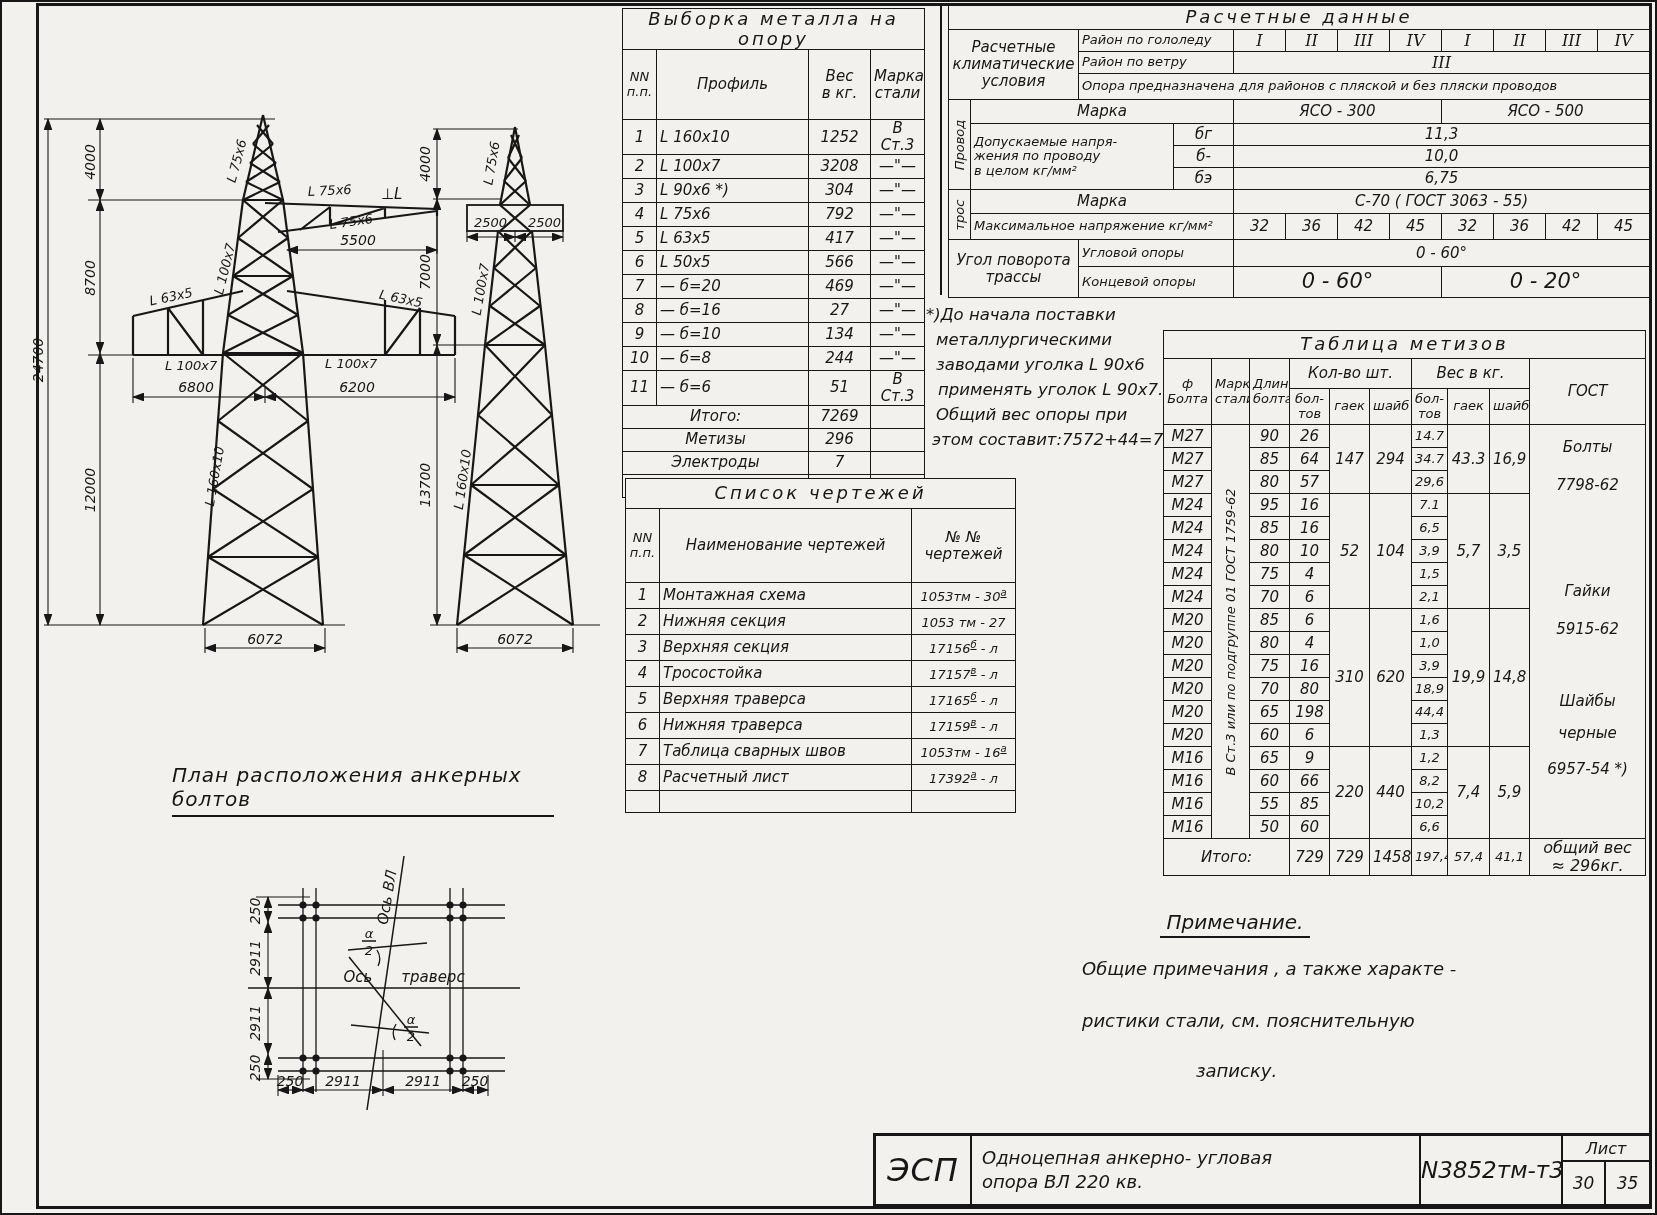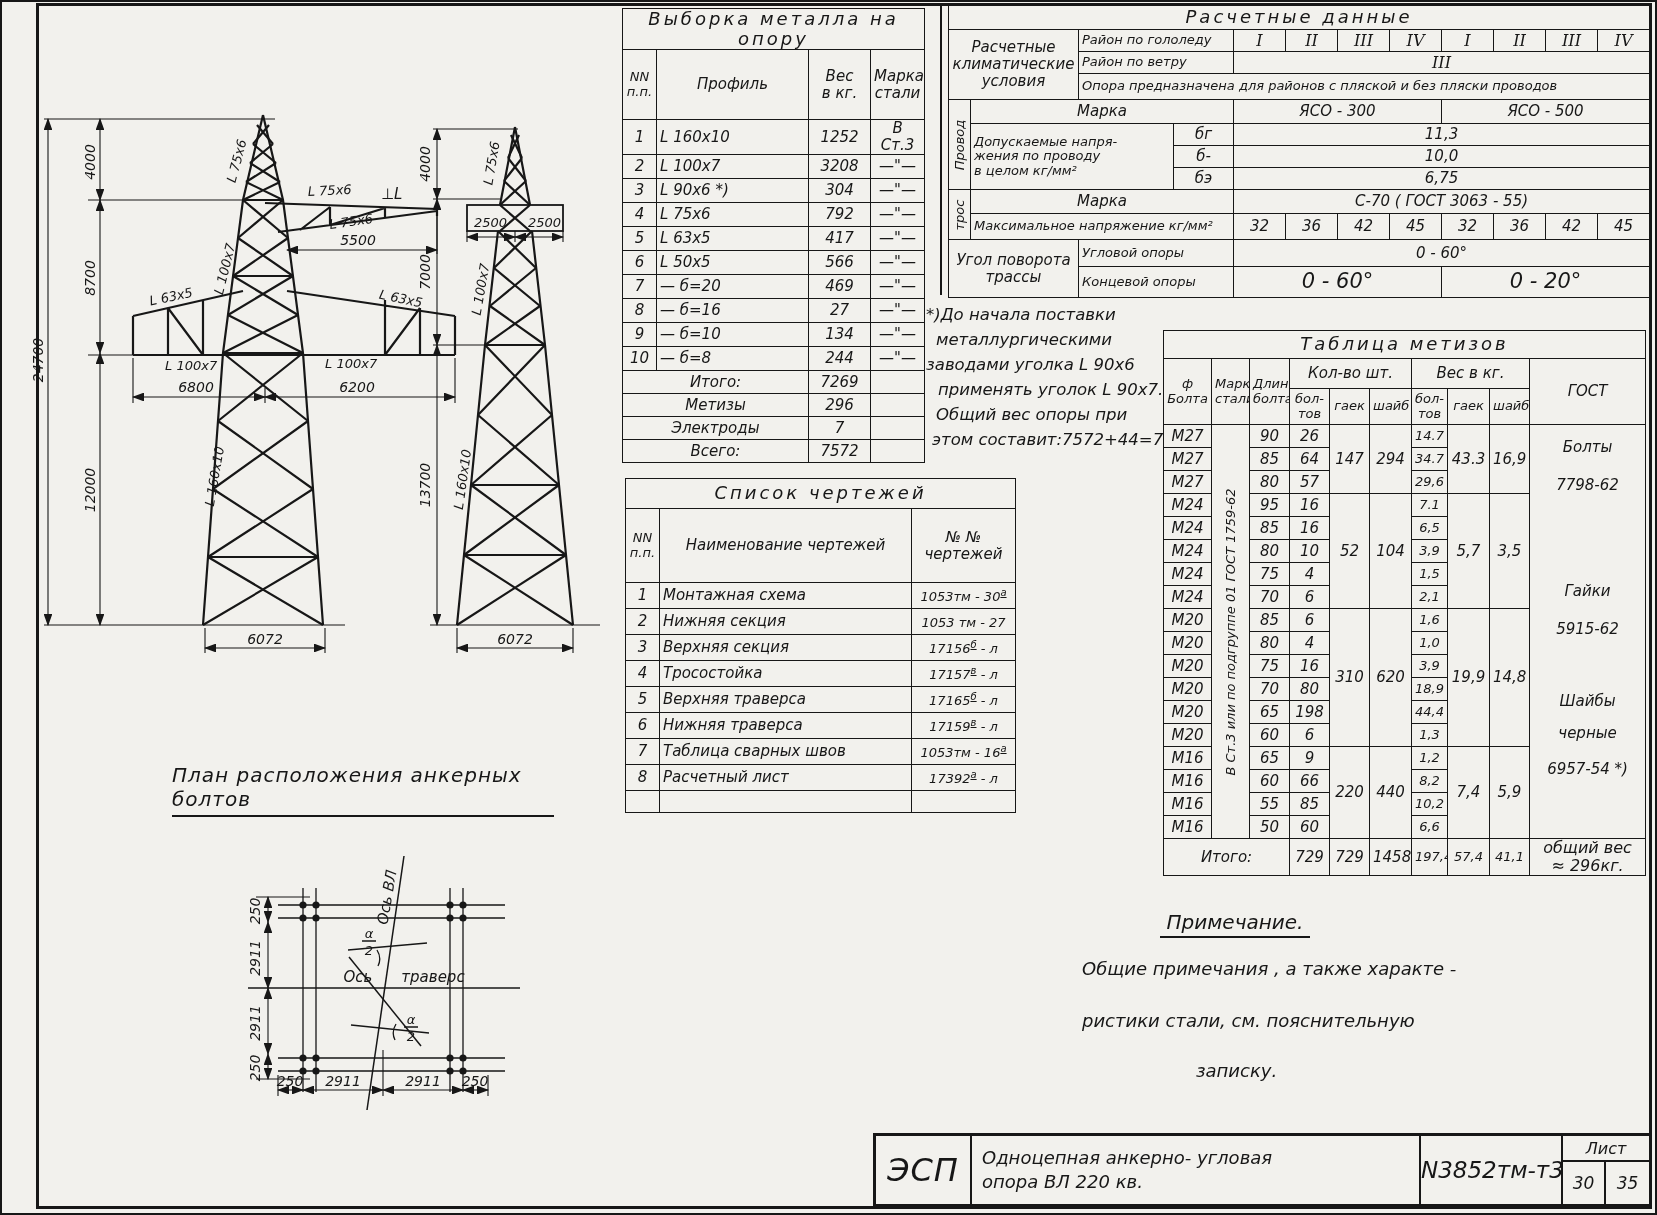--- a/index.html
+++ b/index.html
@@ -290,20 +290,26 @@
           <td class="left">— б=10</td>
           <td>134</td>
           <td>—"—</td>
         </tr>
     <tr style="height:24px">
           <td>10</td>
           <td class="left">— б=8</td>
           <td>244</td>
           <td>—"—</td>
         </tr>
+    <tr style="height:24px">
+          <td>11</td>
+          <td class="left">— б=6</td>
+          <td>51</td>
+          <td>В Ст.3</td>
+        </tr>
     <tr style="height:23px">
           <td colspan="2">Итого:</td>
           <td>7269</td>
           <td></td>
         </tr>
     <tr style="height:23px">
           <td colspan="2">Метизы</td>
           <td>296</td>
           <td></td>
         </tr>
@@ -486,21 +492,21 @@
       <td colspan="2" class="left small">Концевой  опоры</td>
       <td colspan="4" class="big">0 - 60°</td>
       <td colspan="4" class="big">0 - 20°</td>
     </tr>
   </tbody>
     </table>
 
   <div class="abs" style="left:926px; top:302px; width:245px;">
     <div class="footnote-line">*)До  начала    поставки</div>
     <div class="footnote-line" style="padding-left:10px">металлургическими</div>
-    <div class="footnote-line" style="padding-left:0">заводами    уголка  L 90х6</div>
+    <div class="footnote-line" style="padding-left:10px">заводами    уголка  L 90х6</div>
     <div class="footnote-line" style="padding-left:12px">применять   уголок  L 90х7.</div>
     <div class="footnote-line" style="padding-left:10px">Общий  вес  опоры  при</div>
     <div class="footnote-line" style="padding-left:6px">этом  составит:7572+44=7616</div>
   </div>
 
   <table style="left:1163px; top:330px; width:482px;">
     <colgroup>
       <col style="width:48px">
         <col style="width:38px">
         <col style="width:40px">

